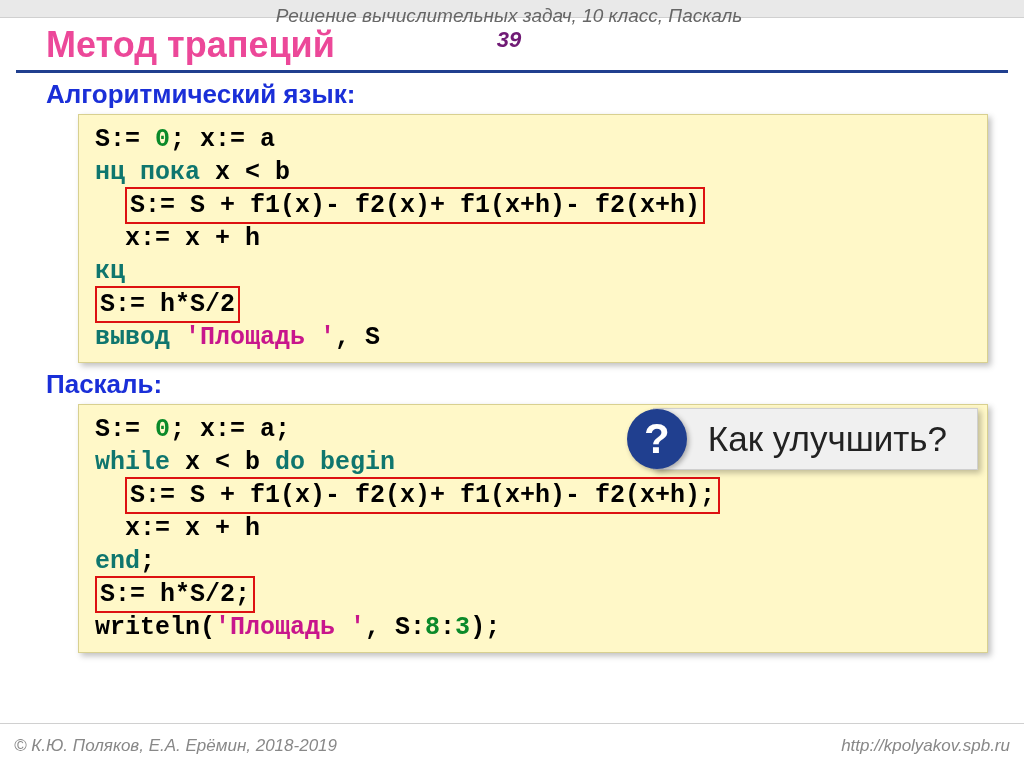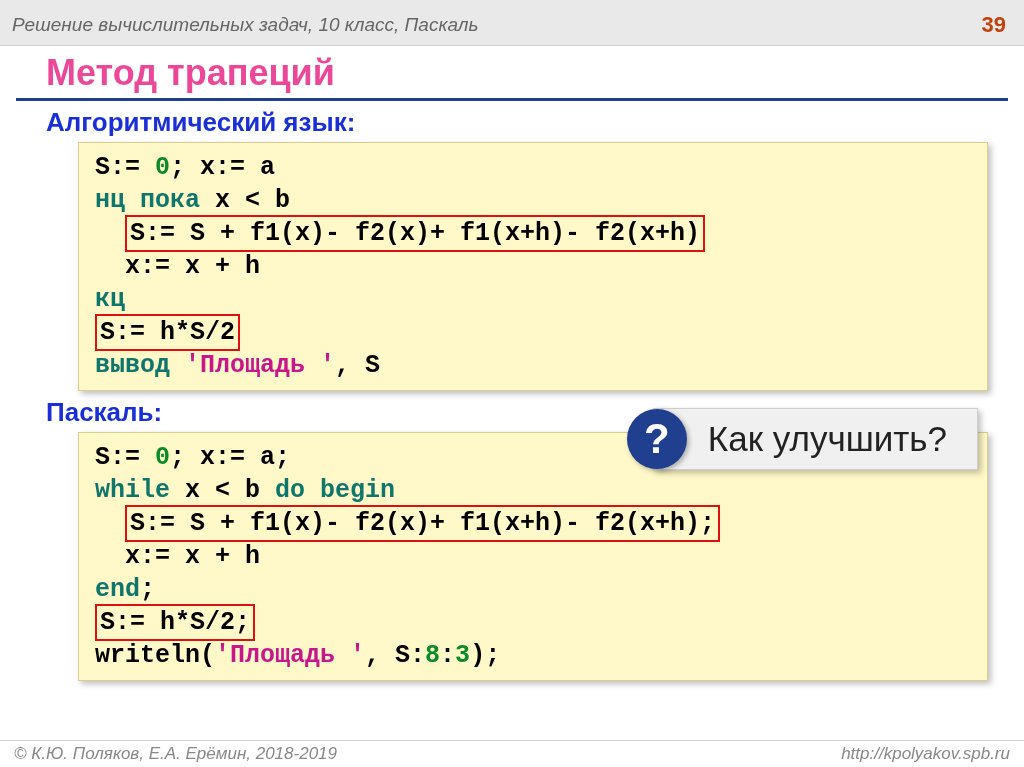--- a/index.html
+++ b/index.html
@@ -6,38 +6,40 @@
     margin: 0;
     padding: 0;
     width: 1024px;
     height: 767px;
     background: #fff;
     font-family: Arial, Helvetica, sans-serif;
     overflow: hidden;
     position: relative;
   }
   .topbar {
-    height: 46px;
+    height: 18px;
     background: #e9e9e9;
     border-bottom: 1px solid #d0d0d0;
     display: flex;
     align-items: center;
     justify-content: space-between;
     padding: 5px 18px 0 12px;
     box-sizing: border-box;
+    flex-direction: column;
   }
   .topbar .title {
     color: #666;
     font-style: italic;
     font-size: 19px;
   }
   .topbar .page {
-    color: #c2410c;
+    color: #701a75;
     font-weight: bold;
     font-size: 22px;
+    font-style: italic;
   }
   .heading {
     padding: 6px 0 4px 30px;
     font-size: 36px;
     font-weight: bold;
     color: #ec4899;
     border-bottom: 3px solid #203f8f;
     margin: 0 16px 4px 16px;
   }
   .label {
@@ -98,21 +100,21 @@
     align-items: center;
     justify-content: center;
     z-index: 1;
     box-shadow: 2px 2px 5px rgba(0,0,0,0.3);
   }
   .footer {
     position: absolute;
     left: 0;
     right: 0;
     bottom: 0;
-    height: 27px;
+    height: 44px;
     border-top: 1px solid #d0d0d0;
     display: flex;
     align-items: center;
     justify-content: space-between;
     padding: 0 14px;
     box-sizing: border-box;
     color: #888;
     font-style: italic;
     font-size: 17px;
     background: #fff;

